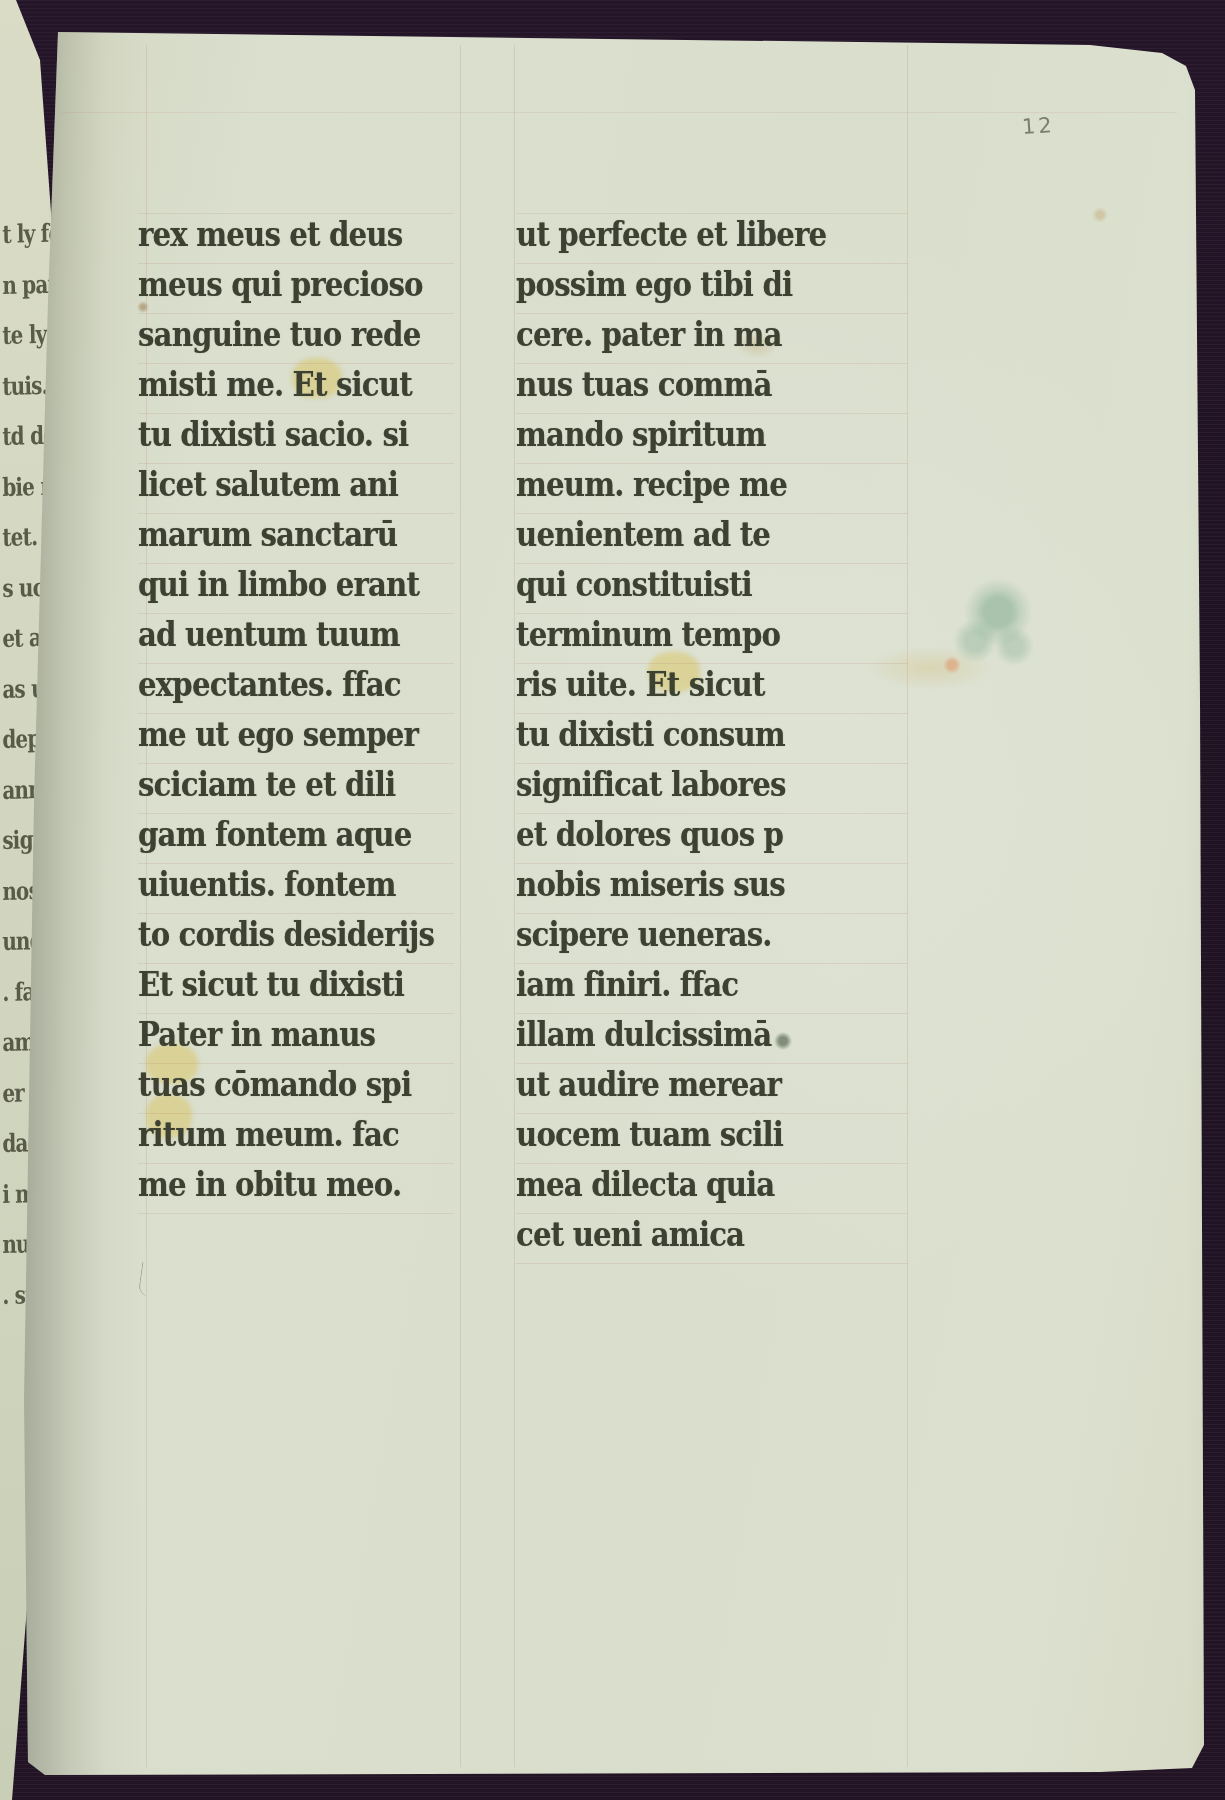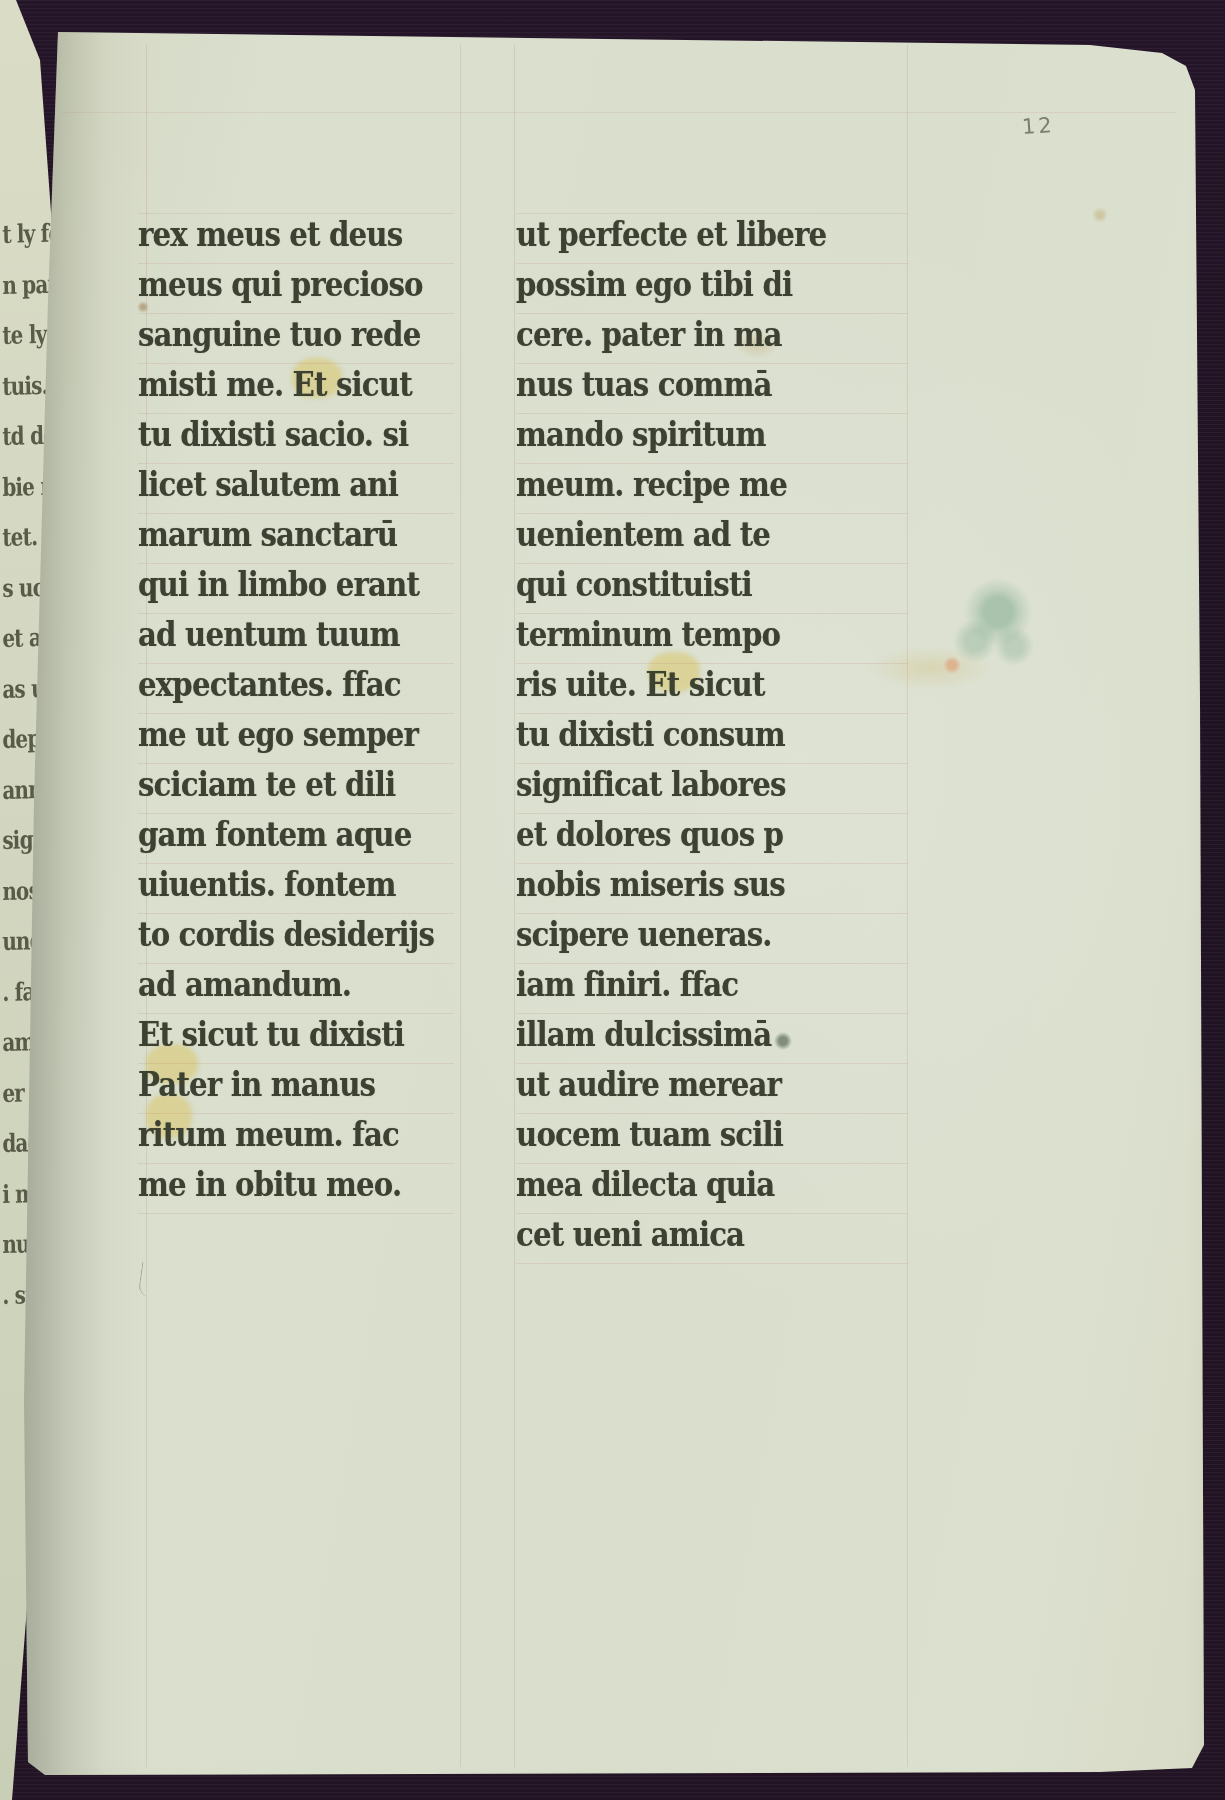--- a/index.html
+++ b/index.html
@@ -118,23 +118,23 @@
     <div class="tline"><span class="ink">licet salutem ani</span></div>
     <div class="tline"><span class="ink">marum sanctarū</span></div>
     <div class="tline"><span class="ink">qui in limbo erant</span></div>
     <div class="tline"><span class="ink">ad uentum tuum</span></div>
     <div class="tline"><span class="ink">expectantes. ffac</span></div>
     <div class="tline"><span class="ink">me ut ego semper</span></div>
     <div class="tline"><span class="ink">sciciam te et dili</span></div>
     <div class="tline"><span class="ink">gam fontem aque</span></div>
     <div class="tline"><span class="ink">uiuentis. fontem</span></div>
     <div class="tline"><span class="ink">to cordis desiderijs</span></div>
-    <div class="tline"><span class="ink">ad amandum.</span></div>
     <div class="tline"><span class="ink">Et sicut tu dixisti</span></div>
     <div class="tline"><span class="ink">Pater in manus</span></div>
+    <div class="tline"><span class="ink">tuas cōmando spi</span></div>
     <div class="tline"><span class="ink">ritum meum. fac</span></div>
     <div class="tline"><span class="ink">me in obitu meo.</span></div>
   </div>
 
   <div class="col col-right">
     <div class="tline"><span class="ink">ut perfecte et libere</span></div>
     <div class="tline"><span class="ink">possim ego tibi di</span></div>
     <div class="tline"><span class="ink">cere. pater in ma</span></div>
     <div class="tline"><span class="ink">nus tuas commā</span></div>
     <div class="tline"><span class="ink">mando spiritum</span></div>

